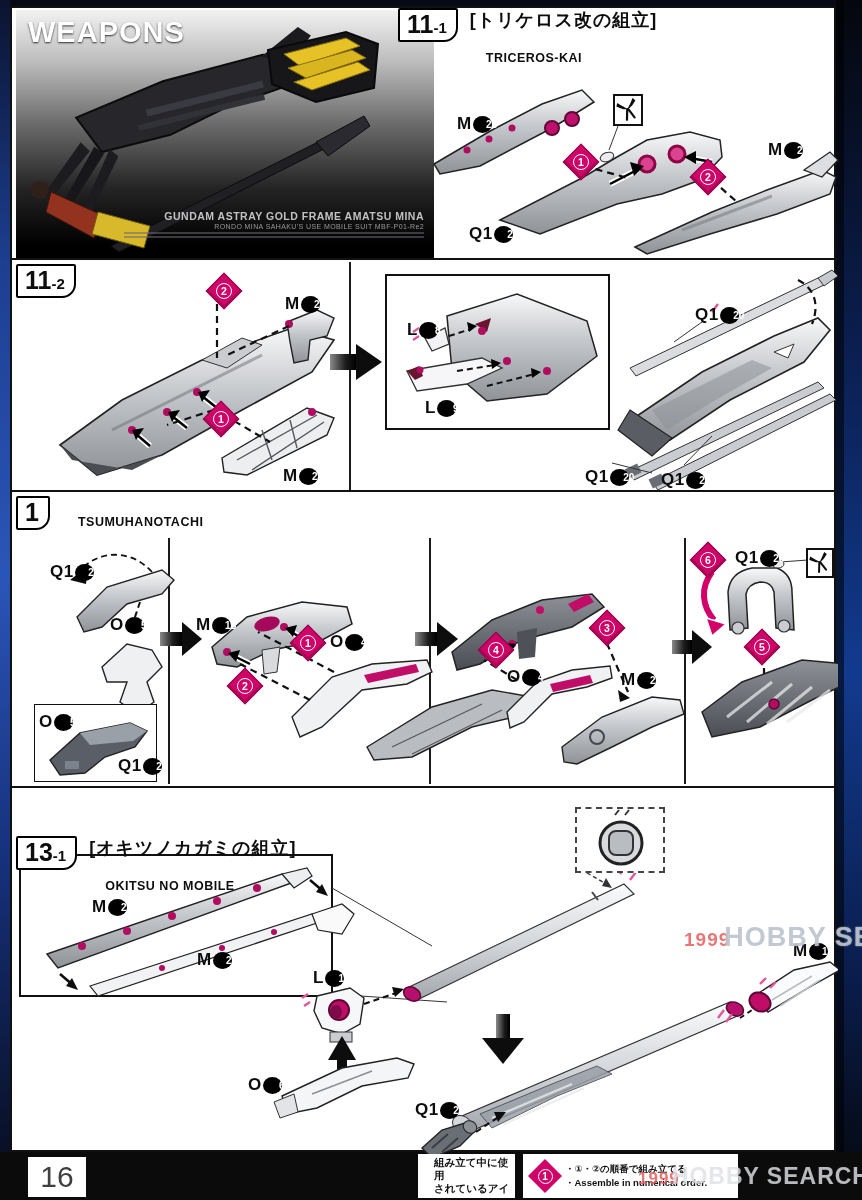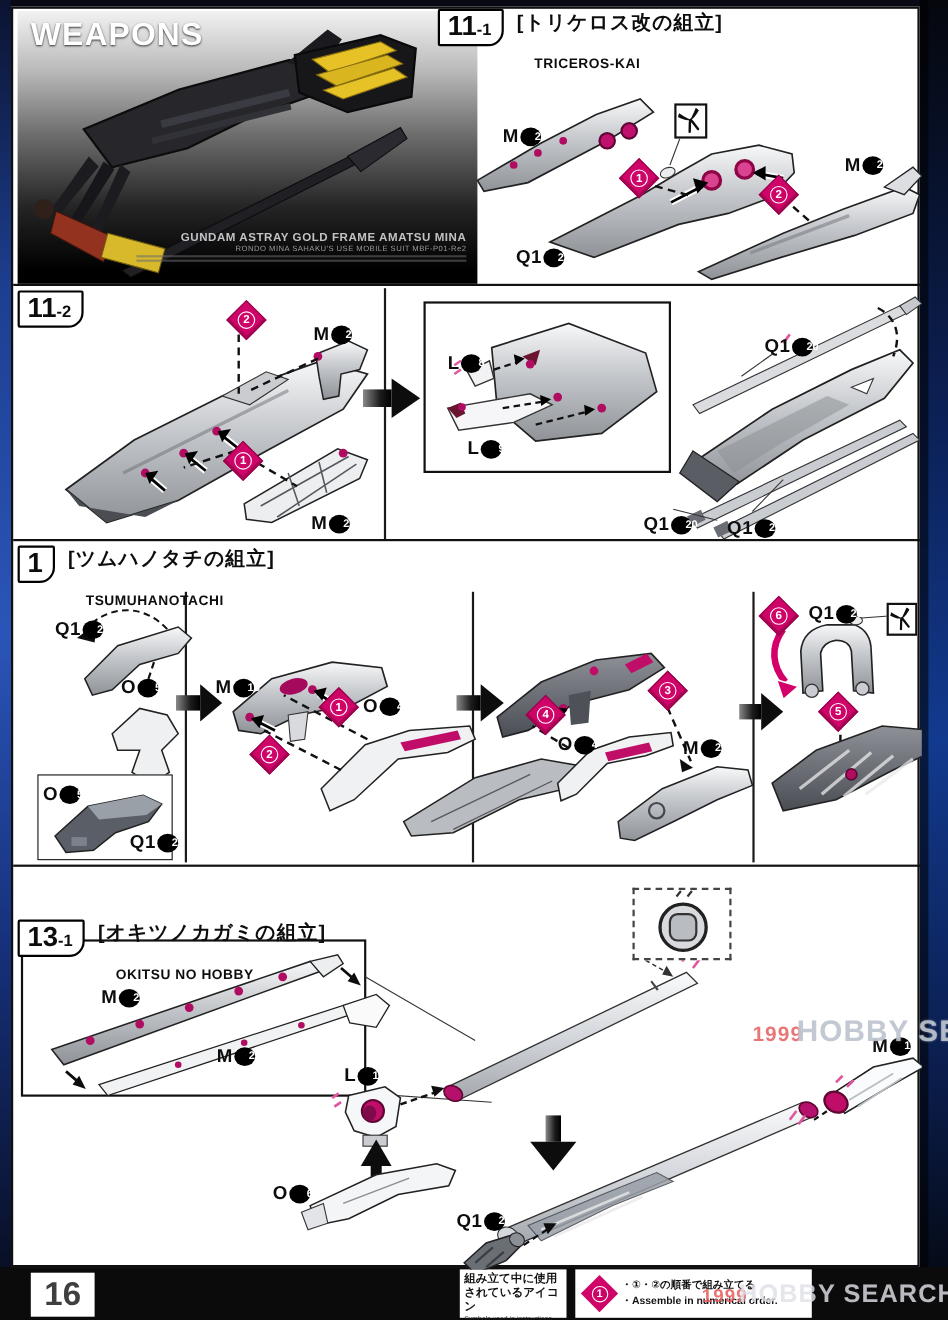--- a/index.html
+++ b/index.html
@@ -41,23 +41,23 @@
     background:linear-gradient(180deg,#f2f2f2,#b9b9b9 22%,#6e6e6e 45%,#242424 72%,#000 95%);overflow:hidden;}
   .photo-title{position:absolute;left:12px;top:6px;font-size:29px;font-weight:700;color:#fff;
     letter-spacing:1px;text-shadow:0 1px 2px rgba(0,0,0,.8);}
   .cap{position:absolute;right:10px;bottom:20px;text-align:right;margin-top:24px;}
   .cap .c1{font-size:10.5px;font-weight:700;color:#c2c2c4;letter-spacing:.5px;}
   .cap .c2{font-size:7px;color:#9a9a9e;letter-spacing:.4px;margin-top:1px;}
   .cap .bar{height:2px;background:#6a6a6e;opacity:.55;margin-top:2px;}
   
   .bbar{position:absolute;left:0;top:1152px;width:862px;height:48px;background:#0b0b0b;}
   .pagenum{position:absolute;left:28px;top:5px;width:58px;height:40px;background:#fff;
-    display:flex;align-items:center;justify-content:center;font-size:30px;font-weight:700;color:#3f3f3f;}
+    display:flex;align-items:center;justify-content:center;font-size:30px;font-weight:400;color:#3f3f3f;}
   .legend{position:absolute;left:418px;top:2px;height:44px;display:flex;align-items:stretch;}
-  .lg-title{width:97px;background:#fff;padding:2px 3px 0 4px;}
+  .lg-title{width:97px;background:#fff;padding:2px 3px 0 16px;}
   .lg-title .j{font-size:10.5px;font-weight:700;color:#111;line-height:1.25;}
   .lg-title .e{font-size:6.3px;color:#222;margin-top:1px;}
   .lg-cut{width:122px;background:#fff;margin-left:2px;display:flex;align-items:center;gap:4px;padding:3px;}
   .lg-cut .icon{width:34px;height:34px;border:2px solid #111;display:flex;align-items:center;justify-content:center;}
   .lg-cut .t{font-size:9.5px;font-weight:700;color:#111;line-height:1.5;}
   .lg-ord{width:215px;background:#fff;margin-left:8px;display:flex;align-items:center;gap:8px;padding:3px 4px;}
   .lg-dia{position:relative;width:24px;height:24px;background:#cf0468;transform:rotate(45deg);margin-left:6px;flex:none;}
   .lg-dia i{position:absolute;inset:0;display:flex;align-items:center;justify-content:center;transform:rotate(-45deg);}
   .lg-dia b{width:15px;height:15px;border:1.5px solid #fff;border-radius:50%;color:#fff;font-size:10px;font-weight:700;
     display:flex;align-items:center;justify-content:center;font-style:normal;}
@@ -335,21 +335,20 @@
     <span class="sdia" style="left:196px;top:398px">
         <i>
           <b>1</b>
         </i>
       </span>
 
     <div class="hrule" style="top:482px"></div>
     <div class="shead" style="left:4px;top:488px">
       <div class="snum"><span>1</span><span class="sub"></span></div>
       <div class="stit">
-        <div class="jp">[ツムハノタチの組立]</div>
         <div class="en">TSUMUHANOTACHI</div>
       </div>
     </div>
     <div class="vrule" style="left:156px;top:530px;height:246px;width:1.5px"></div>
     <div class="vrule" style="left:417px;top:530px;height:246px;width:1.5px"></div>
     <div class="vrule" style="left:672px;top:530px;height:246px;width:1.5px"></div>
 
     <svg class="lay" style="left:0;top:524px;z-index:3" width="826" height="252" viewBox="0 0 826 252">
 
       <polygon points="65,85 95,55 150,38 162,48 150,62 115,72 90,95 72,100" fill="url(#gSteel)" stroke="#222" stroke-width="1.4"></polygon>
@@ -501,21 +500,21 @@
         <i>
           <b>6</b>
         </i>
       </span>
 
     <div class="hrule" style="top:778px"></div>
     <div class="shead" style="left:4px;top:828px">
       <div class="snum"><span>13</span><span class="sub">-1</span></div>
       <div class="stit">
         <div class="jp">[オキツノカガミの組立]</div>
-        <div class="en">OKITSU NO HOBBY</div>
+        <div class="en">OKITSU NO MOBILE</div>
       </div>
     </div>
 
     <svg class="lay" style="left:0;top:788px;z-index:3" width="826" height="358" viewBox="0 0 826 358">
 
       <rect x="8" y="59" width="312" height="141" fill="#fff" stroke="#111" stroke-width="2"></rect>
       <polygon points="35,158 270,78 282,86 46,172" fill="url(#gSteel)" stroke="#222" stroke-width="1.4"></polygon>
       <polygon points="270,78 295,72 300,80 282,92" fill="#eceef0" stroke="#222" stroke-width="1.2"></polygon>
       <circle cx="70" cy="150" r="4" fill="#b00d62"></circle>
         <circle cx="115" cy="135" r="4" fill="#b00d62"></circle>

